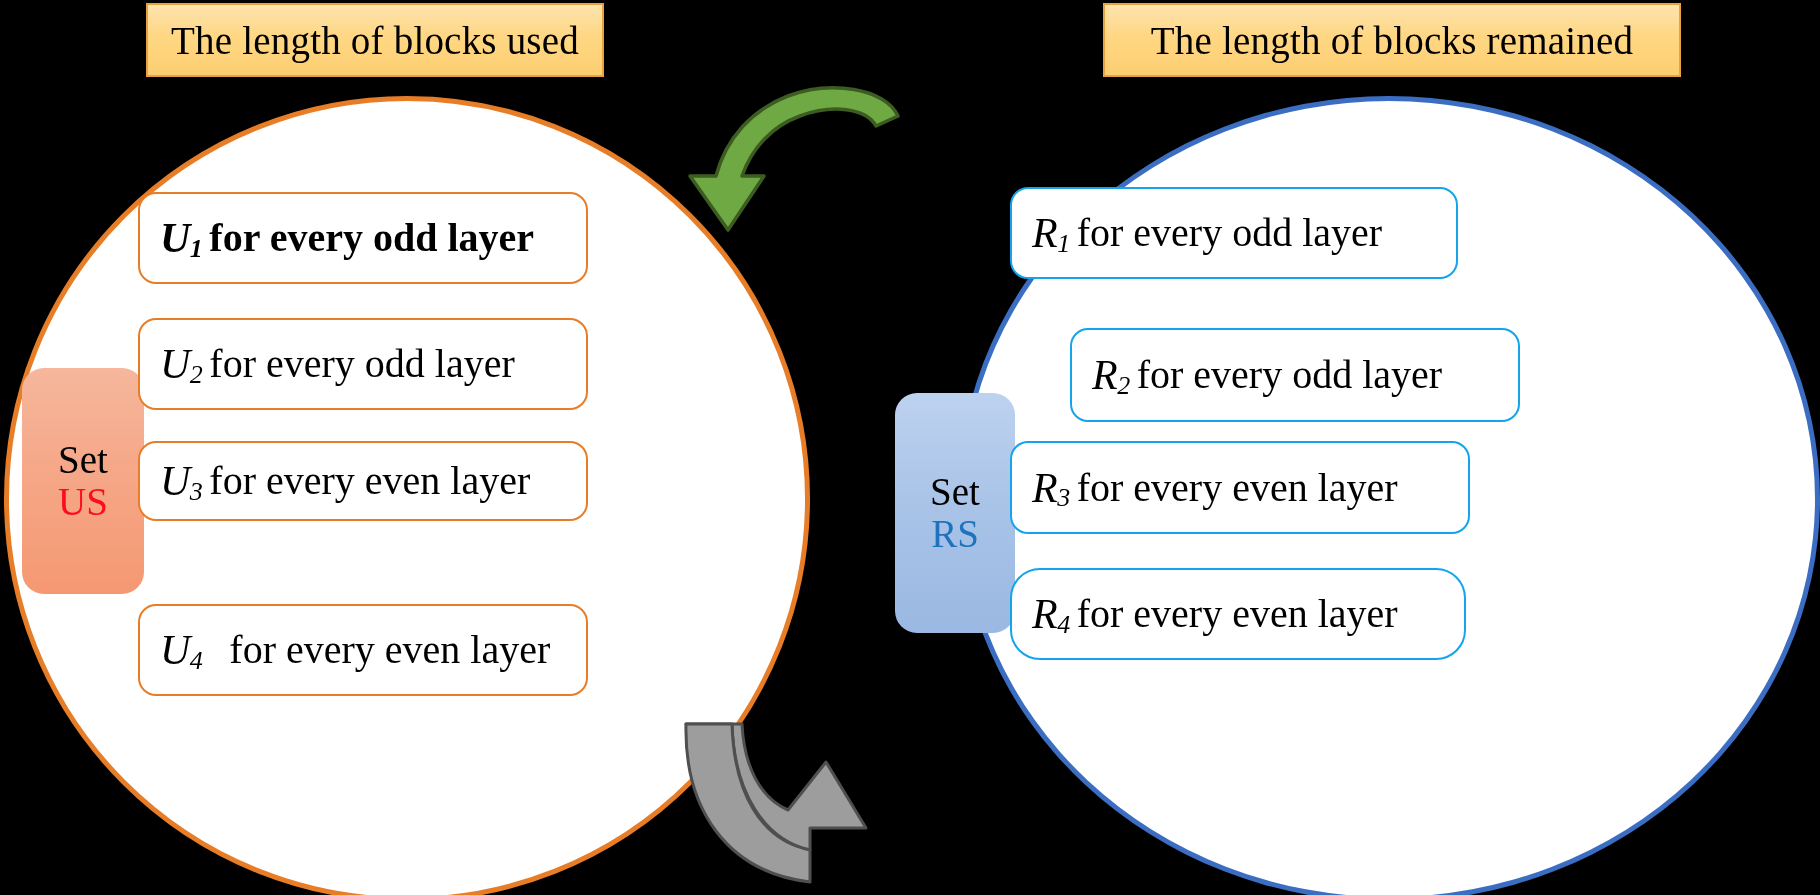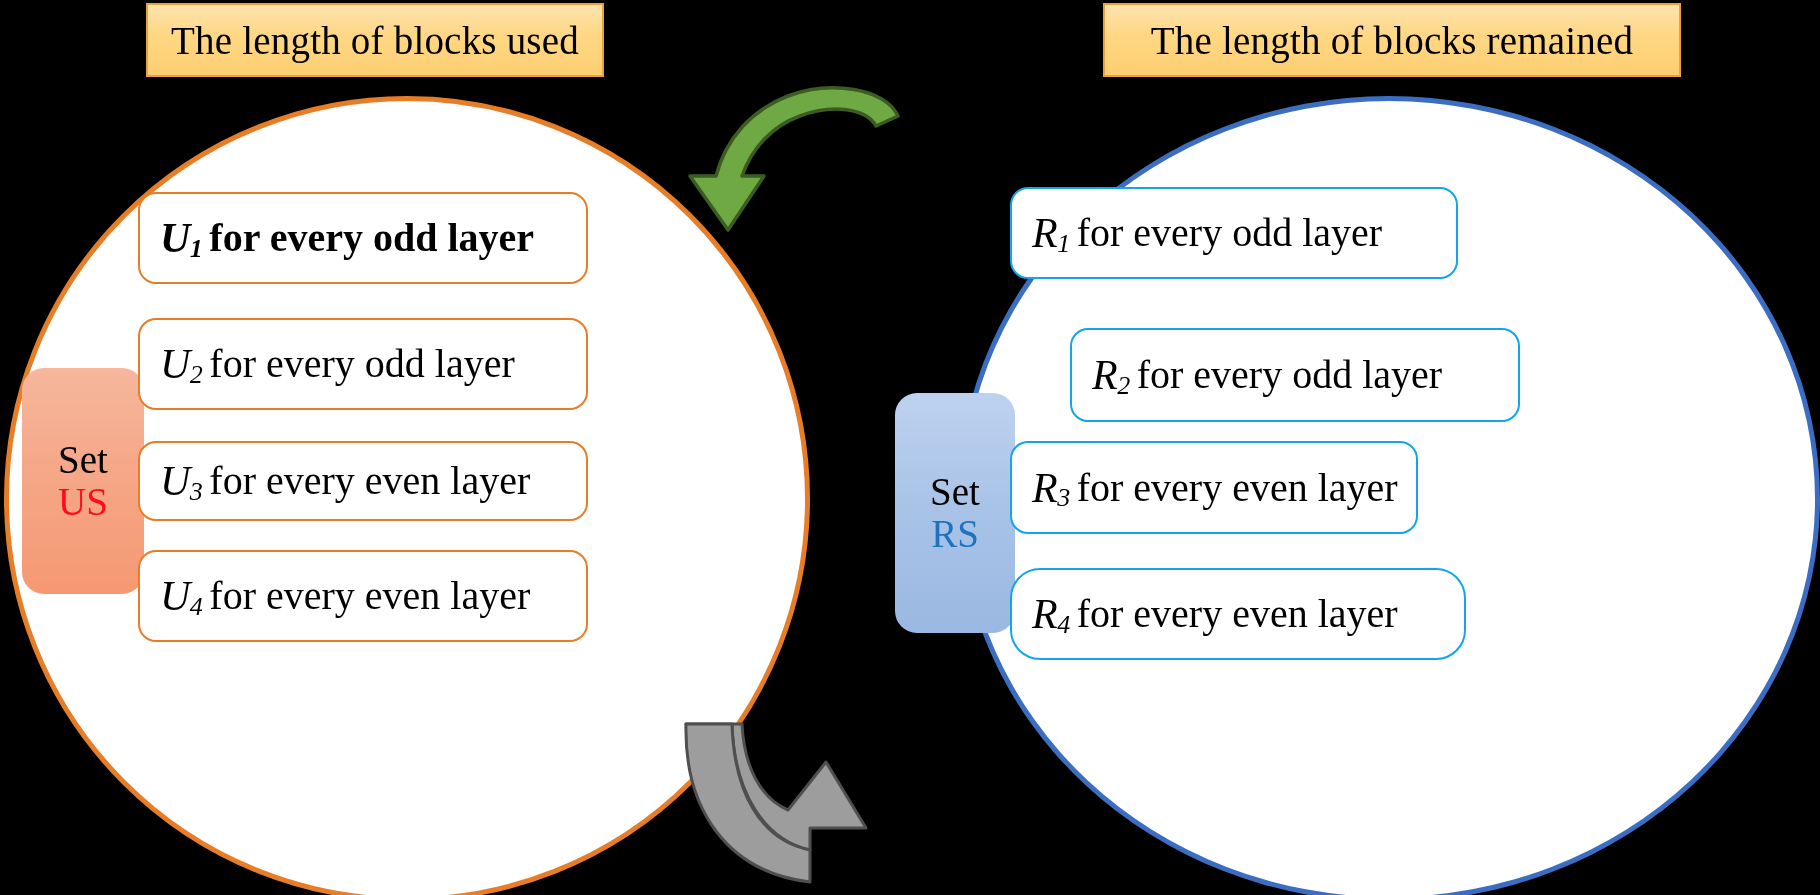--- a/index.html
+++ b/index.html
@@ -122,26 +122,26 @@
     position: relative;
     top: 0.18em;
     left: -0.02em;
   }
   .tail { padding-left: 6px; }
 
   
   #ubox-0 { left: 138px; top: 192px; width: 450px; height: 92px; font-weight: bold; }
   #ubox-1 { left: 138px; top: 318px; width: 450px; height: 92px; }
   #ubox-2 { left: 138px; top: 441px; width: 450px; height: 80px; }
-  #ubox-3 { left: 138px; top: 550px; width: 450px; height: 92px; }
+  #ubox-3 { left: 138px; top: 604px; width: 450px; height: 92px; gap: 20px; }
 
   
   #rbox-0 { left: 1010px; top: 187px; width: 448px; height: 92px; }
   #rbox-1 { left: 1070px; top: 312px; width: 450px; height: 94px; margin-top: 16px; }
-  #rbox-2 { left: 1010px; top: 441px; width: 408px; height: 93px; }
+  #rbox-2 { left: 1010px; top: 441px; width: 460px; height: 93px; }
   #rbox-3 { left: 1010px; top: 568px; width: 456px; height: 92px; border-radius: 30px; }
 
   
   .arrow-svg {
     position: absolute;
     pointer-events: none;
   }
   #arrow-green-wrap { left: 660px; top: 80px;  width: 260px; height: 180px; }
   #arrow-gray-wrap  { left: 660px; top: 700px; width: 260px; height: 200px; }
 </style>

